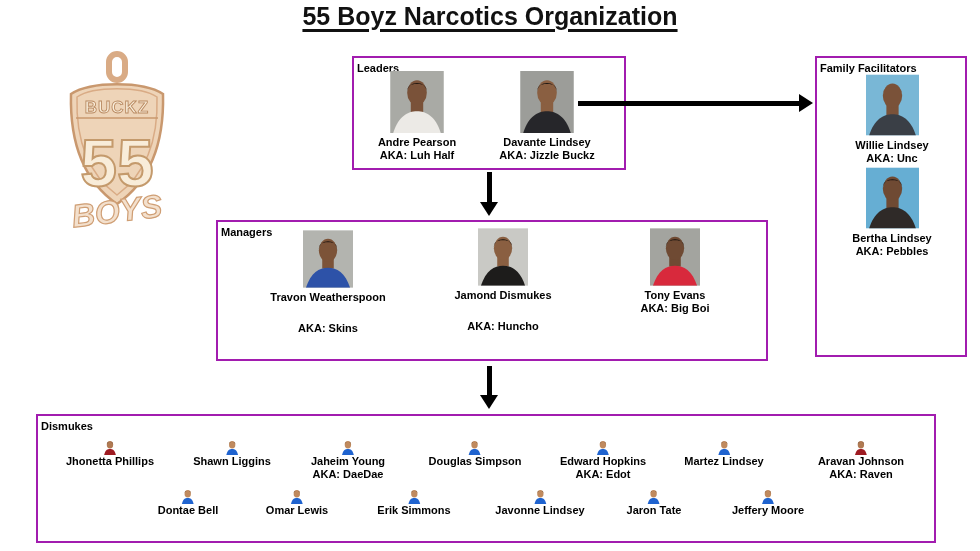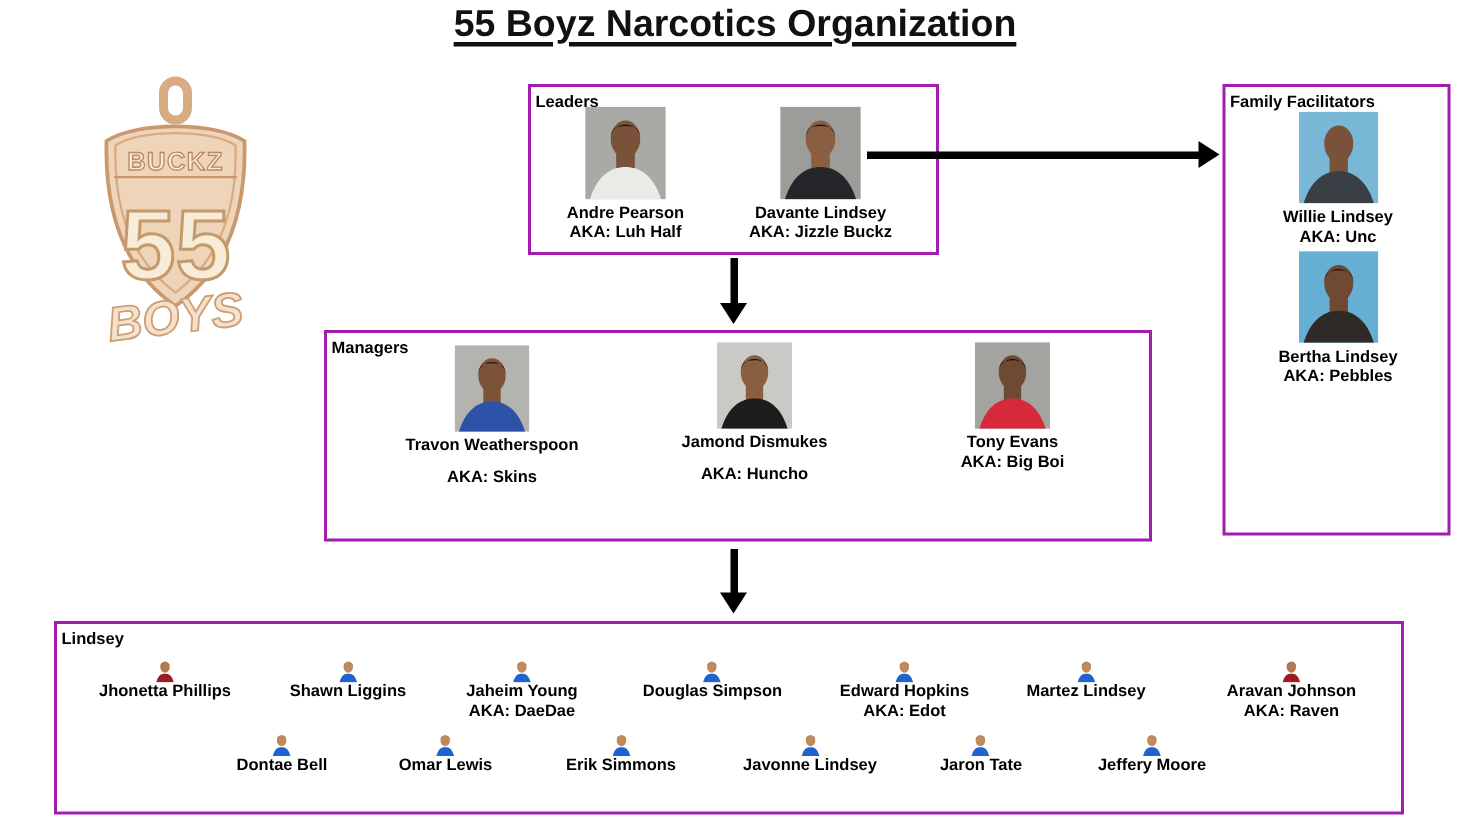--- a/index.html
+++ b/index.html
@@ -21,21 +21,21 @@
   #workers-box  { left:36px;  top:414px; width:900px; height:129px; }
 
   .card { position:absolute; width:120px; display:flex; flex-direction:column; align-items:center; }
   #ff-box .card { width:150px; }
   .mug-svg { display:block; }
   #leaders-box  .mug-svg { width:54px; height:62px; }
   #managers-box .mug-svg { width:50px; height:58px; }
   #ff-box       .mug-svg { width:53px; height:62px; }
   .pname, .paka { font-size:11px; font-weight:700; line-height:13px; white-space:nowrap; text-align:right; }
   .pname { margin-top:3px; }
-  .card.gap .paka { margin-top:8px; }
+  .card.gap .paka { margin-top:18px; }
 
   .worker { position:absolute; display:flex; flex-direction:column; align-items:center; transform:translateX(-50%); }
   .wicon-svg { width:14px; height:15px; display:block; }
   .wname, .waka { font-size:11px; font-weight:700; line-height:13px; white-space:nowrap; }
 
   .arrow-line { position:absolute; background:#000; }
   .arrow-head { position:absolute; width:0; height:0; }
   #arrow-h-line { left:578px; top:101px; width:222px; height:5px; }
   #arrow-h-head { left:799px; top:94px; border-top:9px solid transparent; border-bottom:9px solid transparent; border-left:14px solid #000; }
   #arrow-v1-line { left:487px; top:172px; width:5px; height:31px; }
@@ -148,21 +148,21 @@
         <svg class="mug-svg" viewBox="0 0 52 60">
             <use href="#mug"></use>
           </svg>
       </span>
       <div class="pname">Bertha Lindsey</div>
       <div class="paka">AKA: Pebbles</div>
     </div>
   </div>
 
   <div class="box" id="workers-box">
-    <span class="box-label">Lindsey</span>
+    <span class="box-label">Dismukes</span>
 
     <div class="worker" style="left:72px; top:24px">
       <span style="--shirt: #9e1b22; --hair: #3c1d15; --skin: #b07a52;">
           <svg class="wicon-svg" viewBox="0 0 15 16">
             <use href="#bust"></use>
           </svg>
         </span>
       <span class="wname">Jhonetta Phillips</span>
       <span class="waka"></span>
     </div>

